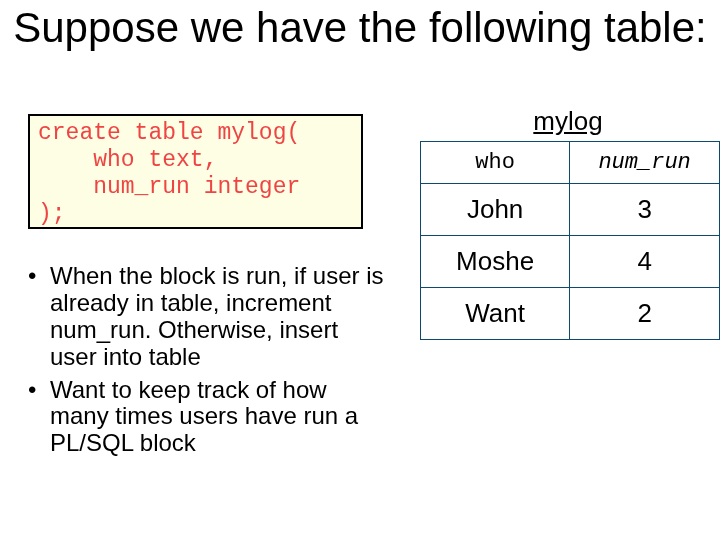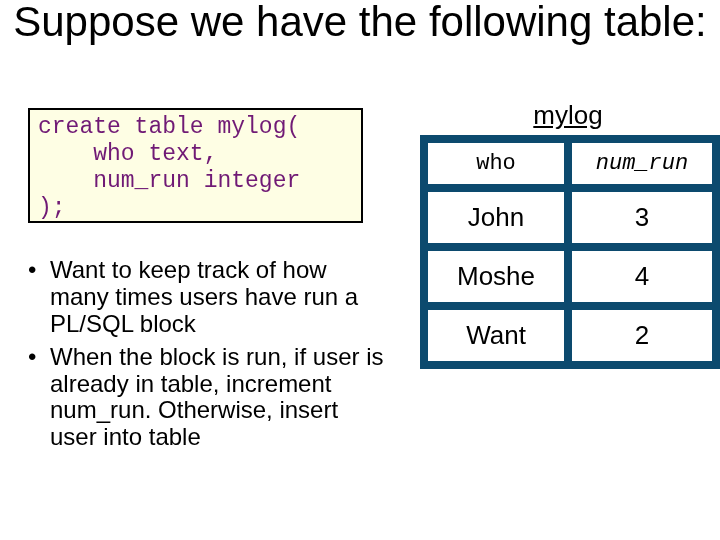--- a/index.html
+++ b/index.html
@@ -10,20 +10,21 @@
     background: #ffffff;
     font-family: "Comic Sans MS", "Comic Sans", cursive, sans-serif;
     color: #000000;
     overflow: hidden;
   }
   .slide {
     position: relative;
     width: 720px;
     height: 416px;
     box-sizing: border-box;
+    margin-top: 6px;
   }
   .title {
     position: absolute;
     left: 10px;
     top: 0px;
     width: 700px;
     font-size: 42px;
     line-height: 1.05;
     text-align: center;
   }
@@ -34,21 +35,21 @@
     width: 335px;
     height: 115px;
     background: #fefee4;
     border: 2px solid #000000;
     box-sizing: border-box;
     padding: 4px 8px;
     font-family: "Courier New", Courier, monospace;
     font-size: 23px;
     line-height: 1.18;
     white-space: pre;
-    color: #701a75;
+    color: #ef4444;
   }
   .bullets {
     position: absolute;
     left: 28px;
     top: 257px;
     width: 360px;
     font-size: 24px;
     line-height: 1.12;
   }
   .bullets ul {
@@ -76,21 +77,21 @@
     font-size: 26px;
     text-decoration: underline;
   }
   .datatable {
     position: absolute;
     left: 420px;
     top: 135px;
     border-collapse: collapse;
   }
   .datatable th, .datatable td {
-    border: 8px solid #0c4a6e;
+    border: 1px solid #0c4a6e;
     text-align: center;
     vertical-align: middle;
   }
   .datatable th {
     font-weight: normal;
     font-family: "Courier New", Courier, monospace;
     font-size: 22px;
     padding: 8px 10px;
   }
   .datatable th.whocol {
@@ -113,22 +114,22 @@
 
   <div class="title">Suppose we have the following table:</div>
 
   <div class="codebox">create table mylog(
     who text,
     num_run integer
 );</div>
 
   <div class="bullets">
     <ul>
+      <li>When the block is run, if user is already in table, increment num_run. Otherwise, insert user into table</li>
       <li>Want to keep track of how many times users have run a PL/SQL block</li>
-      <li>When the block is run, if user is already in table, increment num_run. Otherwise, insert user into table</li>
     </ul>
   </div>
 
   <div class="tablecaption">mylog</div>
 
   <table class="datatable">
     <thead>
       <tr>
         <th class="whocol">who</th>
         <th class="numcol">num_run</th>

